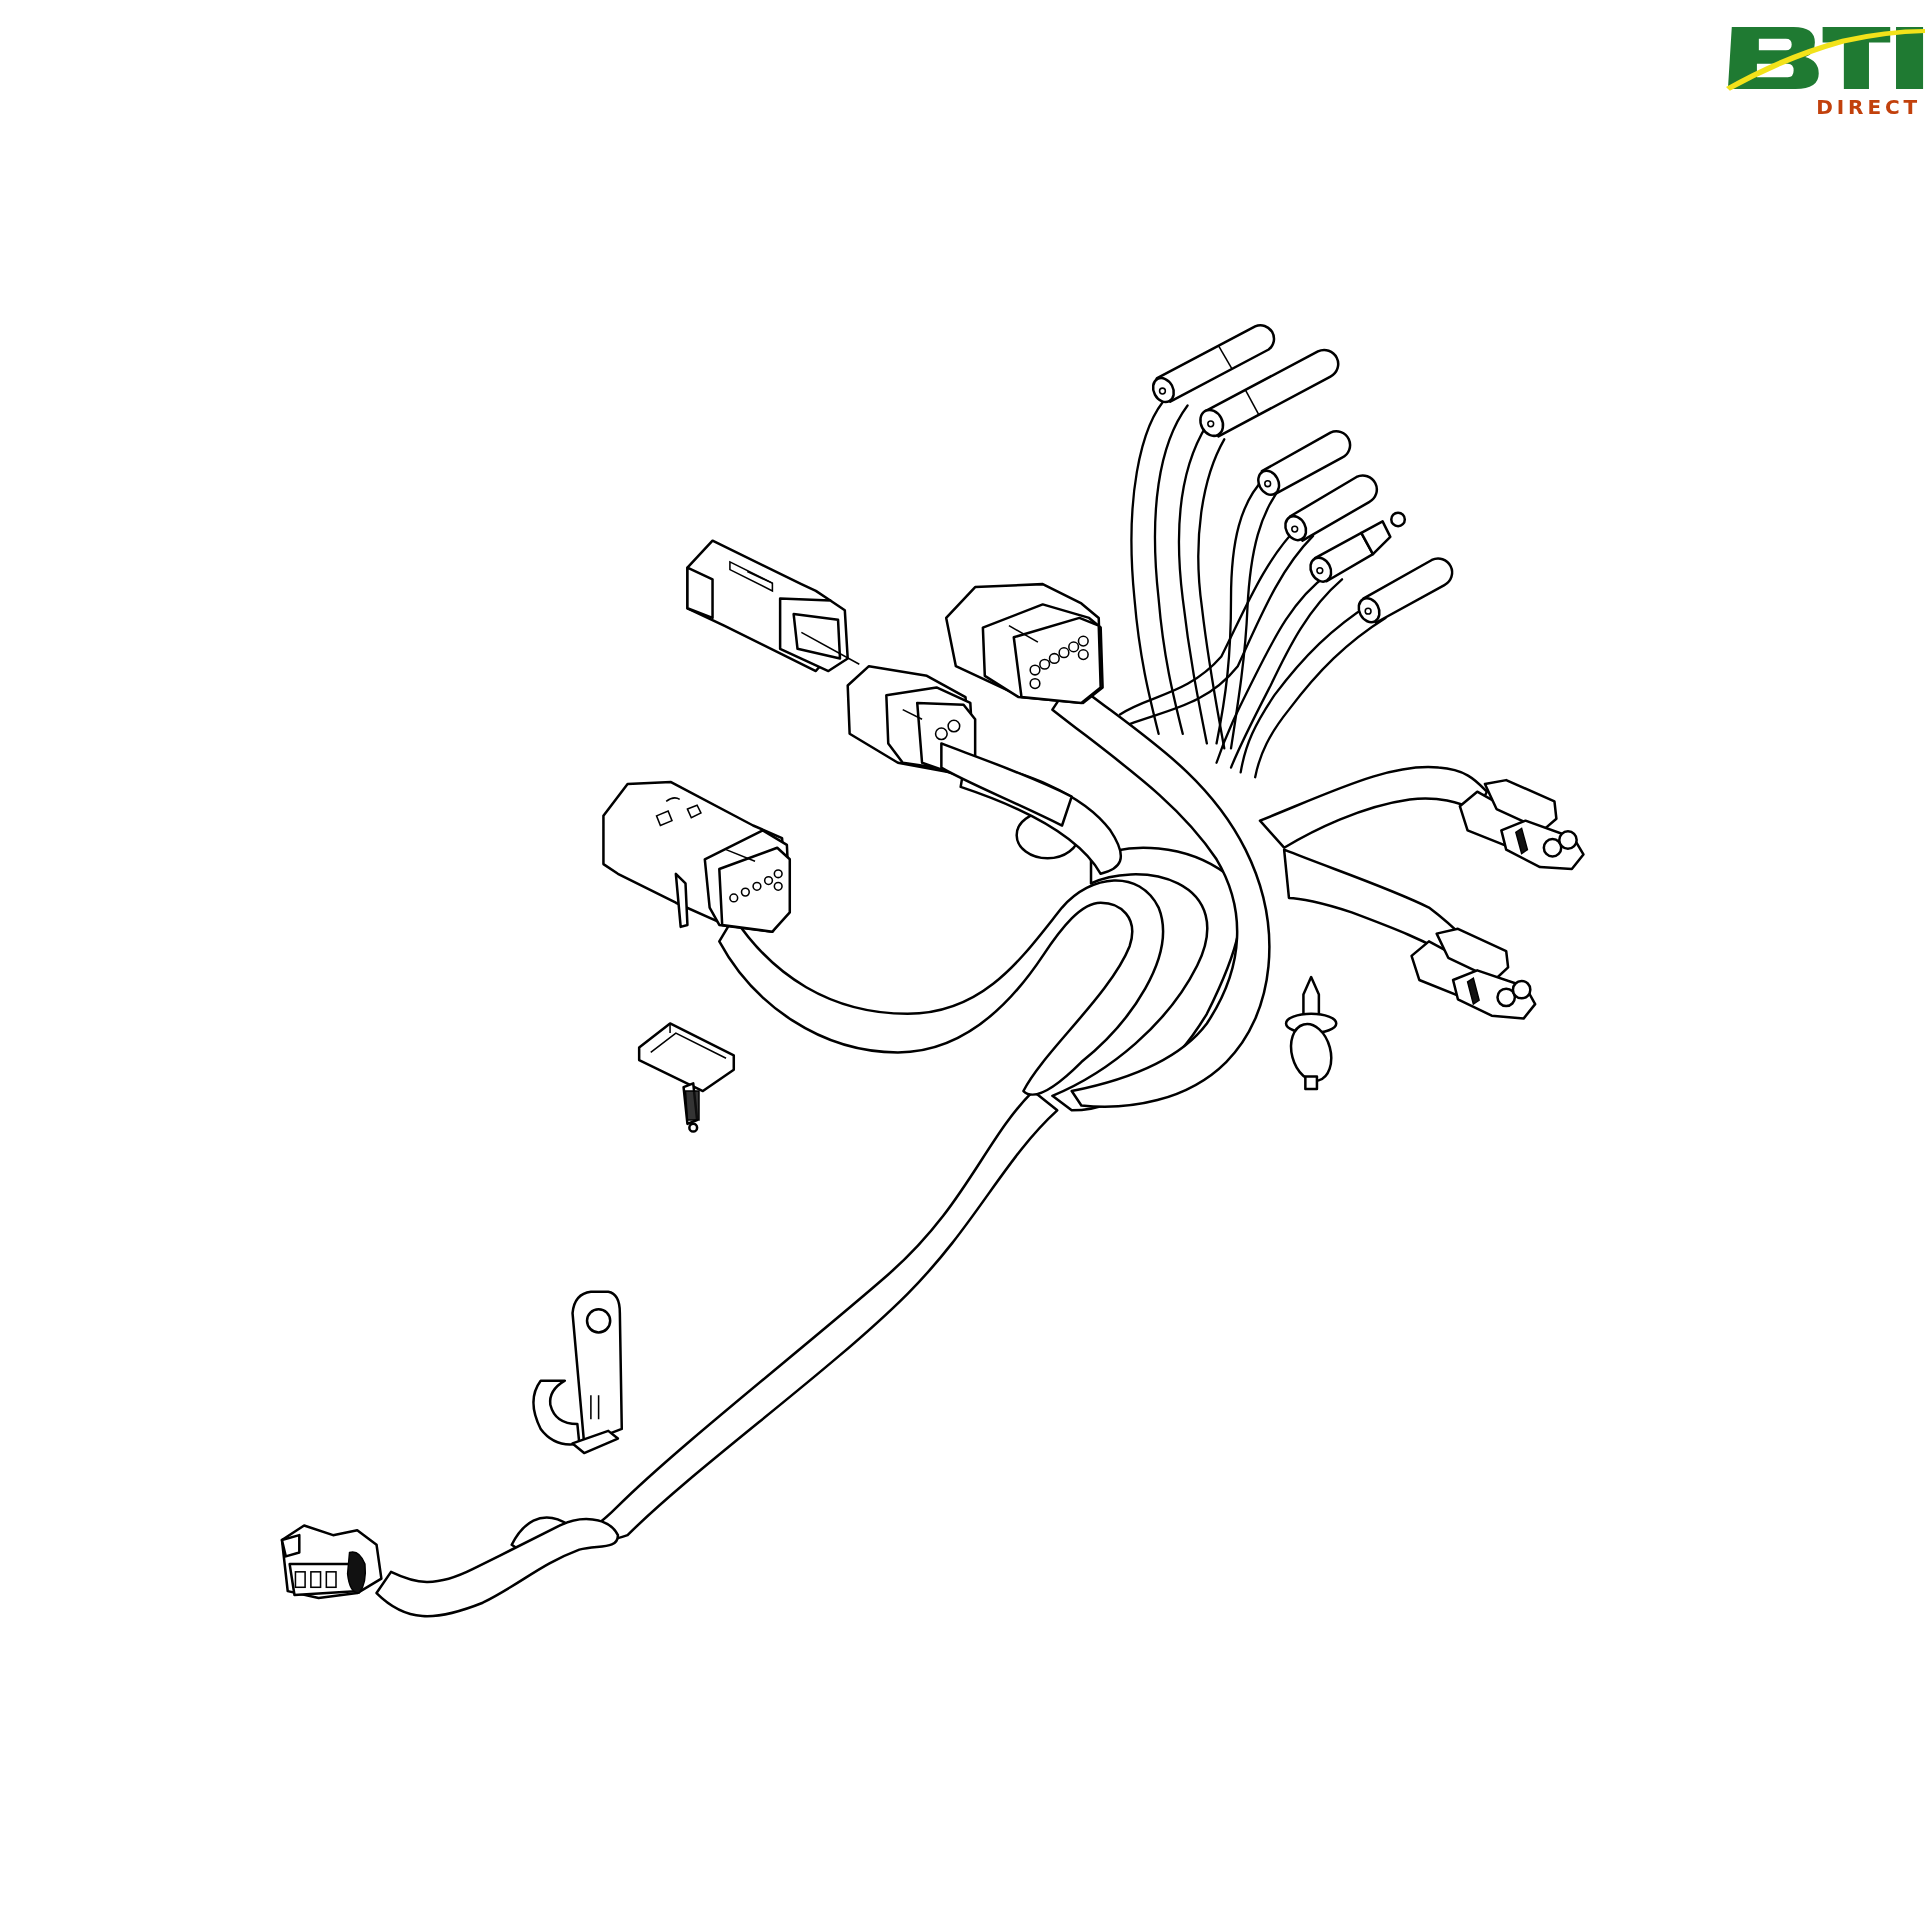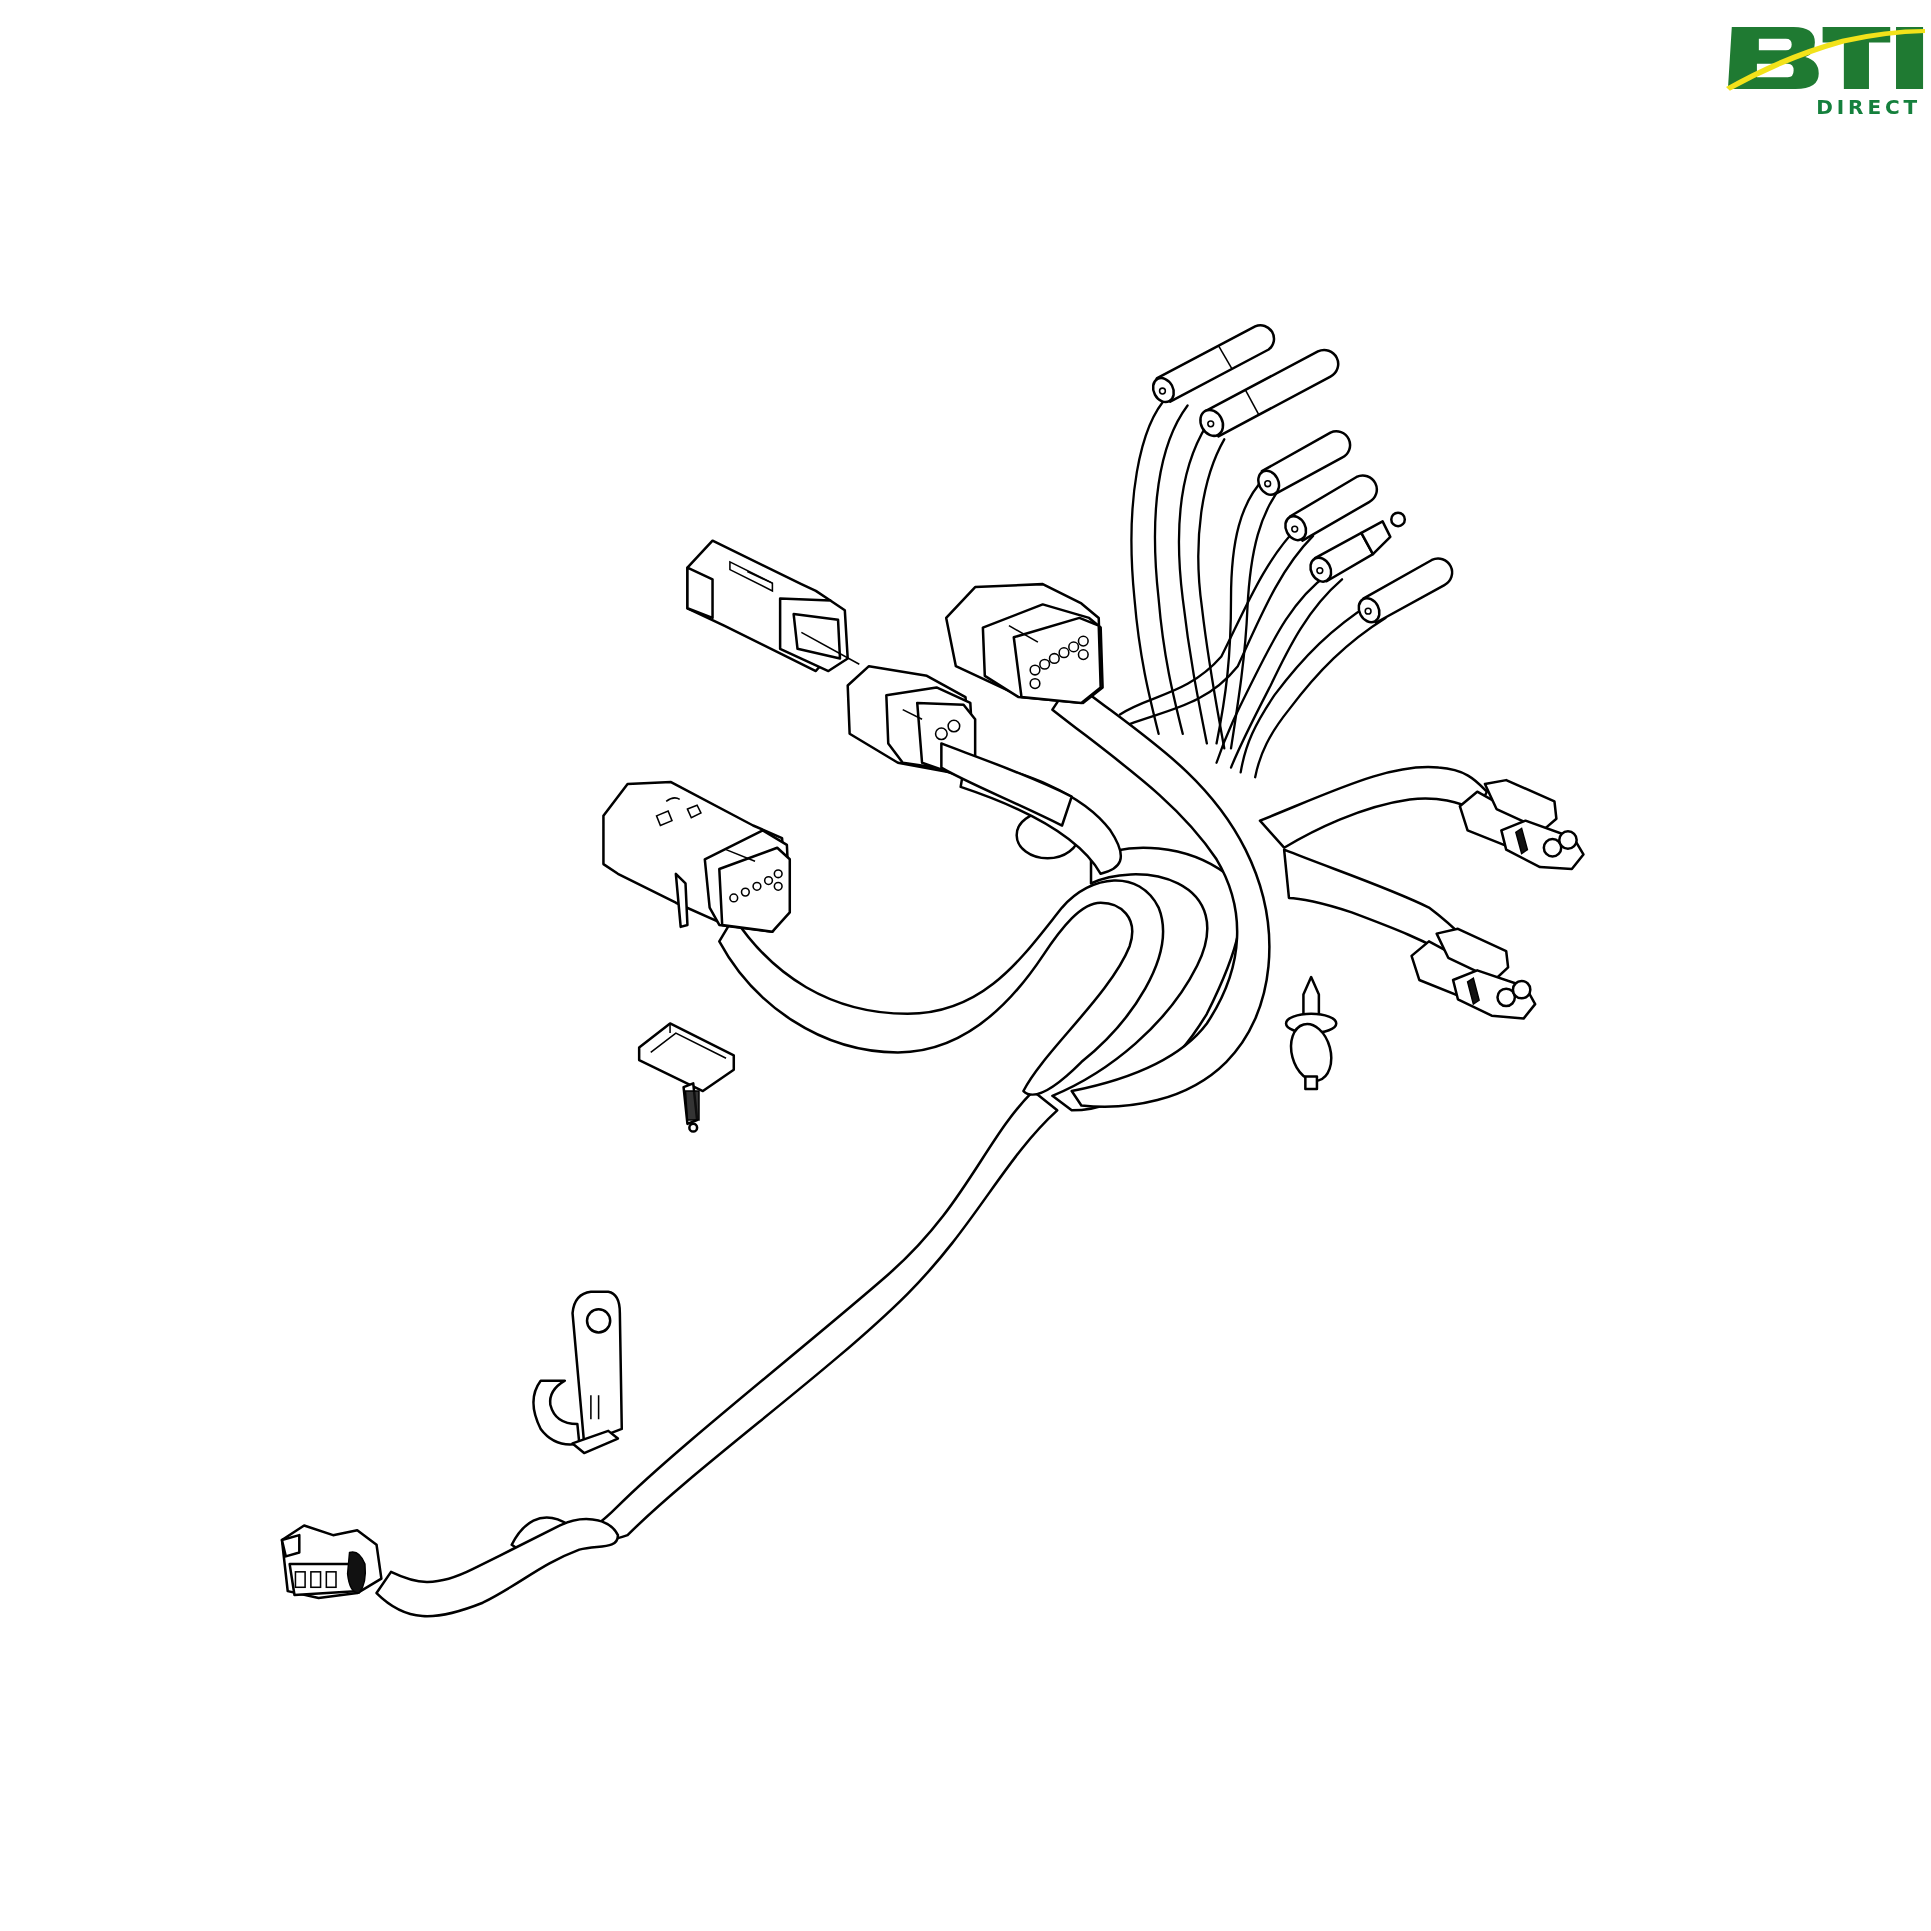--- a/index.html
+++ b/index.html
@@ -3,21 +3,21 @@
   <meta charset="utf-8">
   <style>
     html, body { margin: 0; padding: 0; background: #ffffff; }
     body { width: 1931px; height: 1931px; position: relative; overflow: hidden; font-family: "DejaVu Sans", sans-serif; }
     #canvas { position: absolute; left: 0; top: 0; width: 1931px; height: 1931px; }
     .logo { position: absolute; left: 1726px; top: 25px; width: 199px; height: 97px; }
     .logo-mark { position: absolute; left: 0; top: 0; width: 199px; height: 66px; }
     .logo-sub {
       position: absolute; right: 3.9px; top: 70px;
       font-family: "DejaVu Sans", sans-serif; font-weight: bold;
-      font-size: 20px; letter-spacing: 3.9px; color: #15803d;
+      font-size: 20px; letter-spacing: 3.9px; color: #c2410c;
     }
     svg .ln { fill: #ffffff; stroke: #000000; stroke-width: 2.6; stroke-linejoin: round; stroke-linecap: round; }
     svg .lnt { fill: none; stroke: #000000; stroke-width: 2.4; stroke-linecap: round; stroke-linejoin: round; }
     svg .thin { fill: none; stroke: #000000; stroke-width: 1.6; }
     svg .dark { fill: #111111; stroke: #000000; stroke-width: 1.5; }
   </style>
 </head>
 <body>
 
 <div class="logo">

